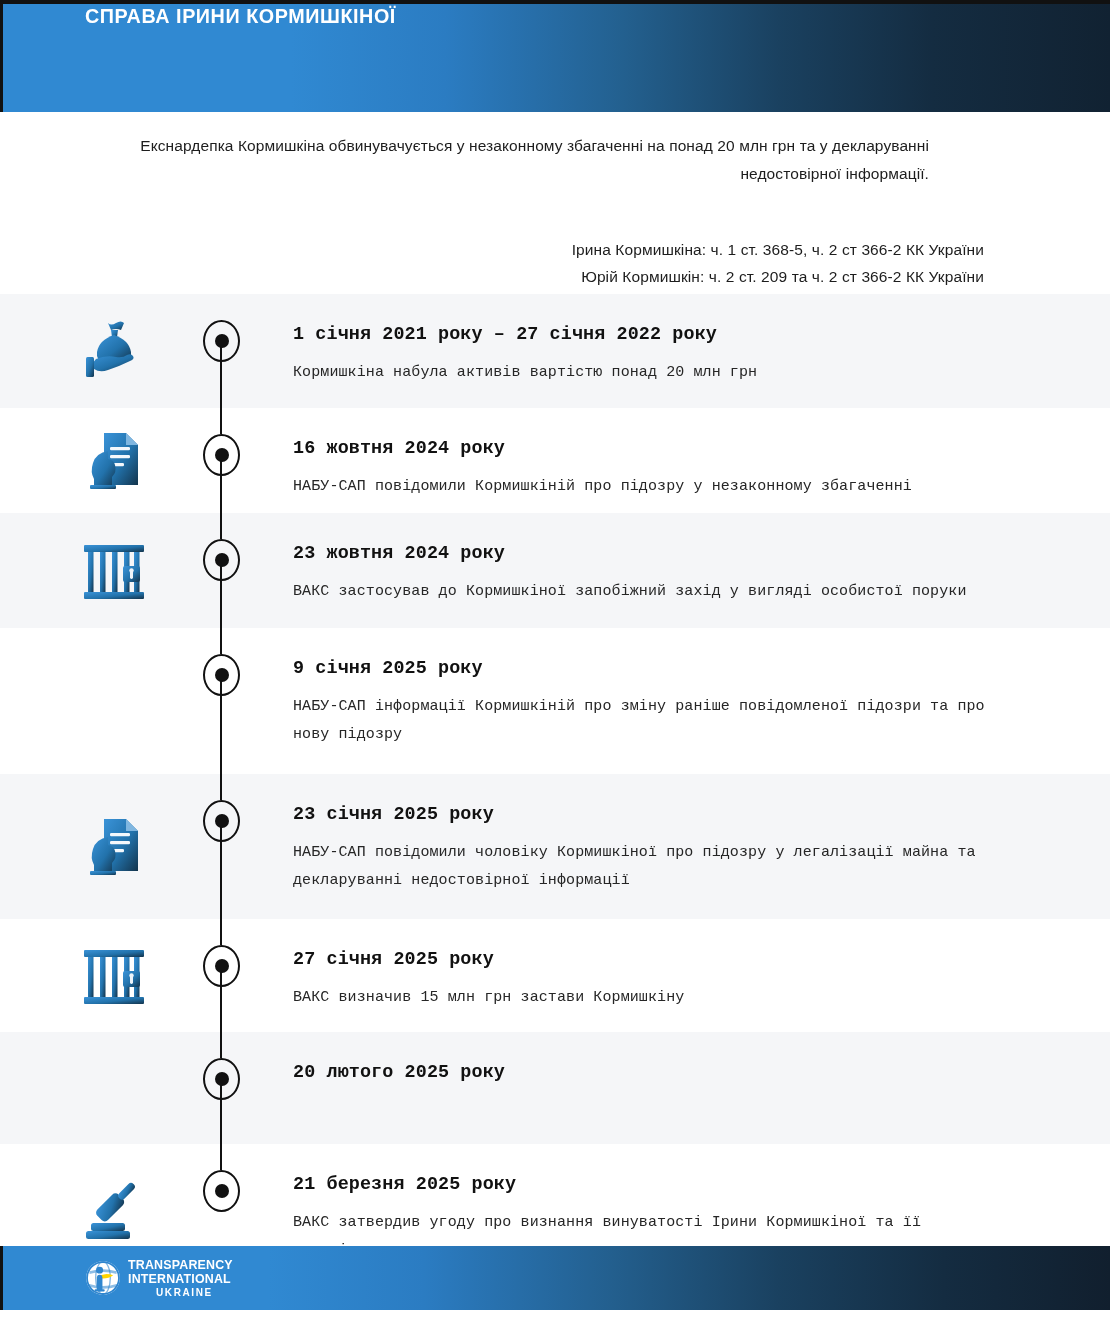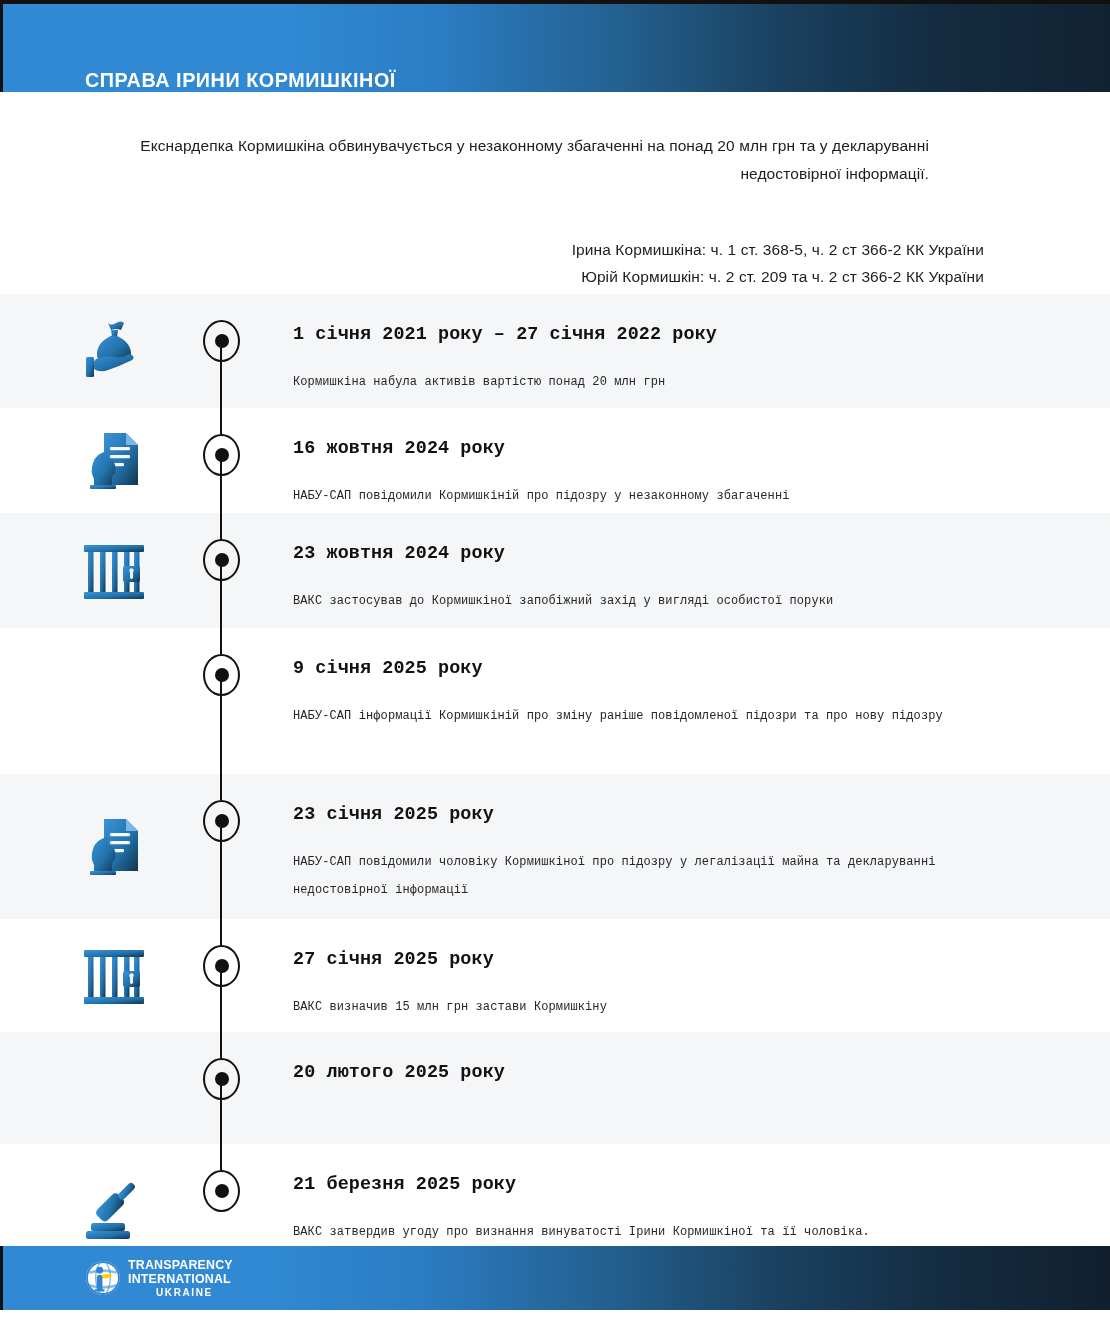--- a/index.html
+++ b/index.html
@@ -16,33 +16,33 @@
     height: 1318px;
     background: #ffffff;
     overflow: hidden;
   }
 
   
   .header {
     position: absolute;
     left: 0; top: 0;
     width: 1110px;
-    height: 92px;
+    height: 112px;
     background: linear-gradient(90deg,
         #3089d2 0%,
         #3089d2 26%,
         #2b7cc2 40%,
         #23608f 56%,
         #1a4160 70%,
         #142c41 84%,
         #112232 100%);
     border-top: 4px solid #111111;
     border-left: 3px solid #111111;
     display: flex;
-    align-items: flex-end;
+    align-items: flex-start;
   }
   .header-title {
     margin-left: 82px;
     color: #ffffff;
     font-size: 21px;
     font-weight: bold;
     letter-spacing: 0.6px;
     text-transform: uppercase;
     font-stretch: condensed;
     transform: scaleX(0.94);
@@ -139,22 +139,22 @@
     font-size: 19px;
     font-weight: bold;
     color: #111111;
     letter-spacing: 0.1px;
     line-height: 24px;
     padding-top: 28px;
     transform: scaleX(0.97);
     transform-origin: left center;
   }
   .row-desc {
-    margin-top: 22px;
-    font-size: 12px;
+    margin-top: 13px;
+    font-size: 15px;
     line-height: 28px;
     color: #262626;
     letter-spacing: 0.1px;
     max-width: 700px;
   }
 
   
   .footer {
     position: absolute;
     left: 0;

